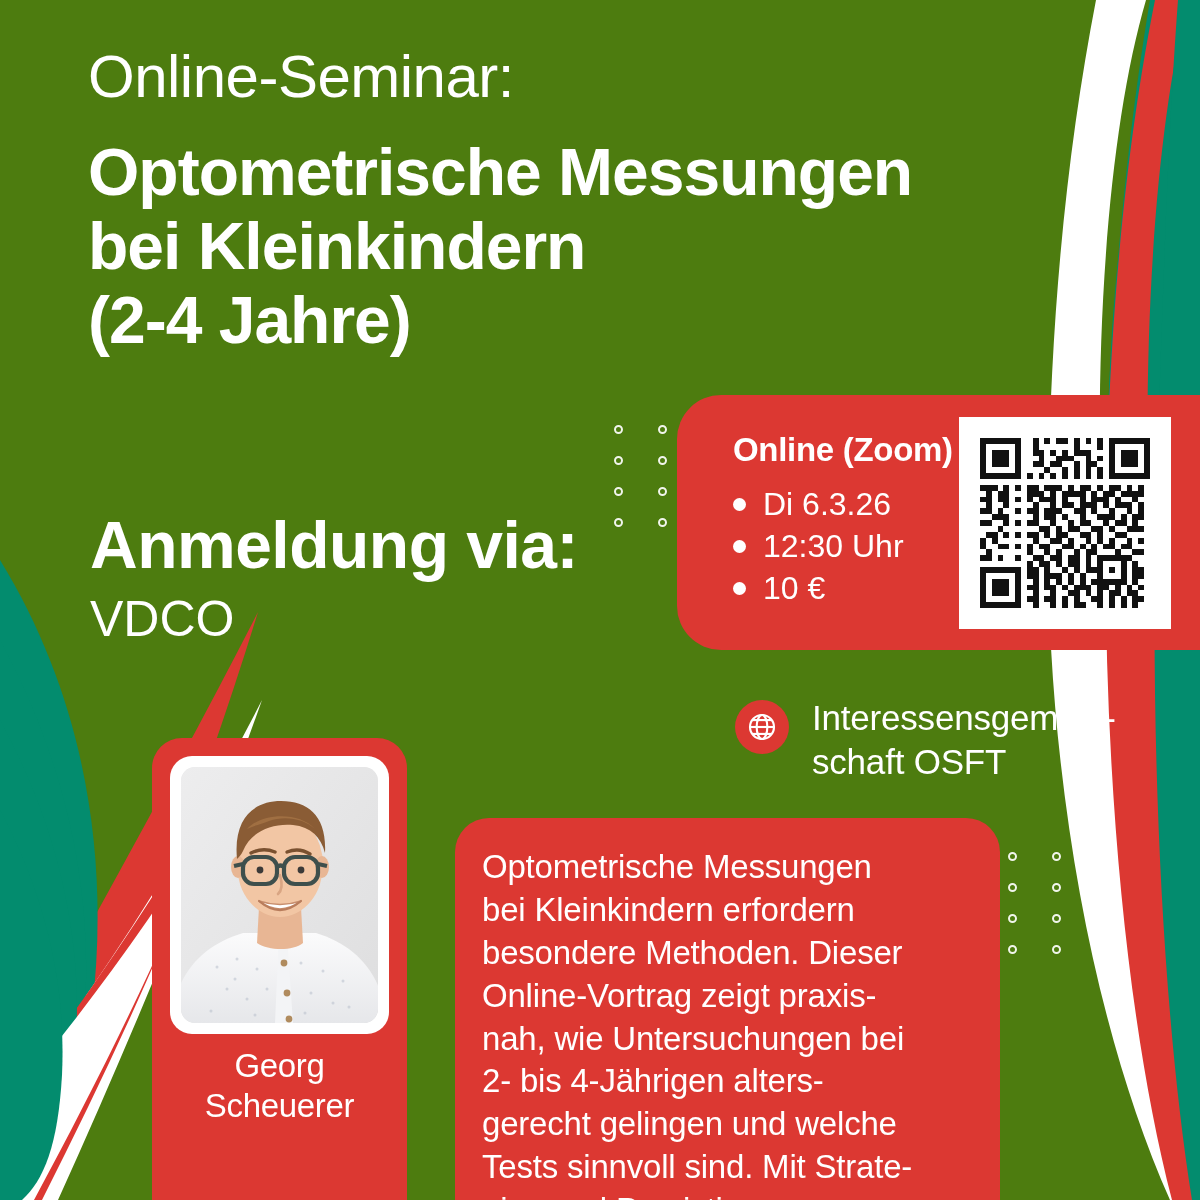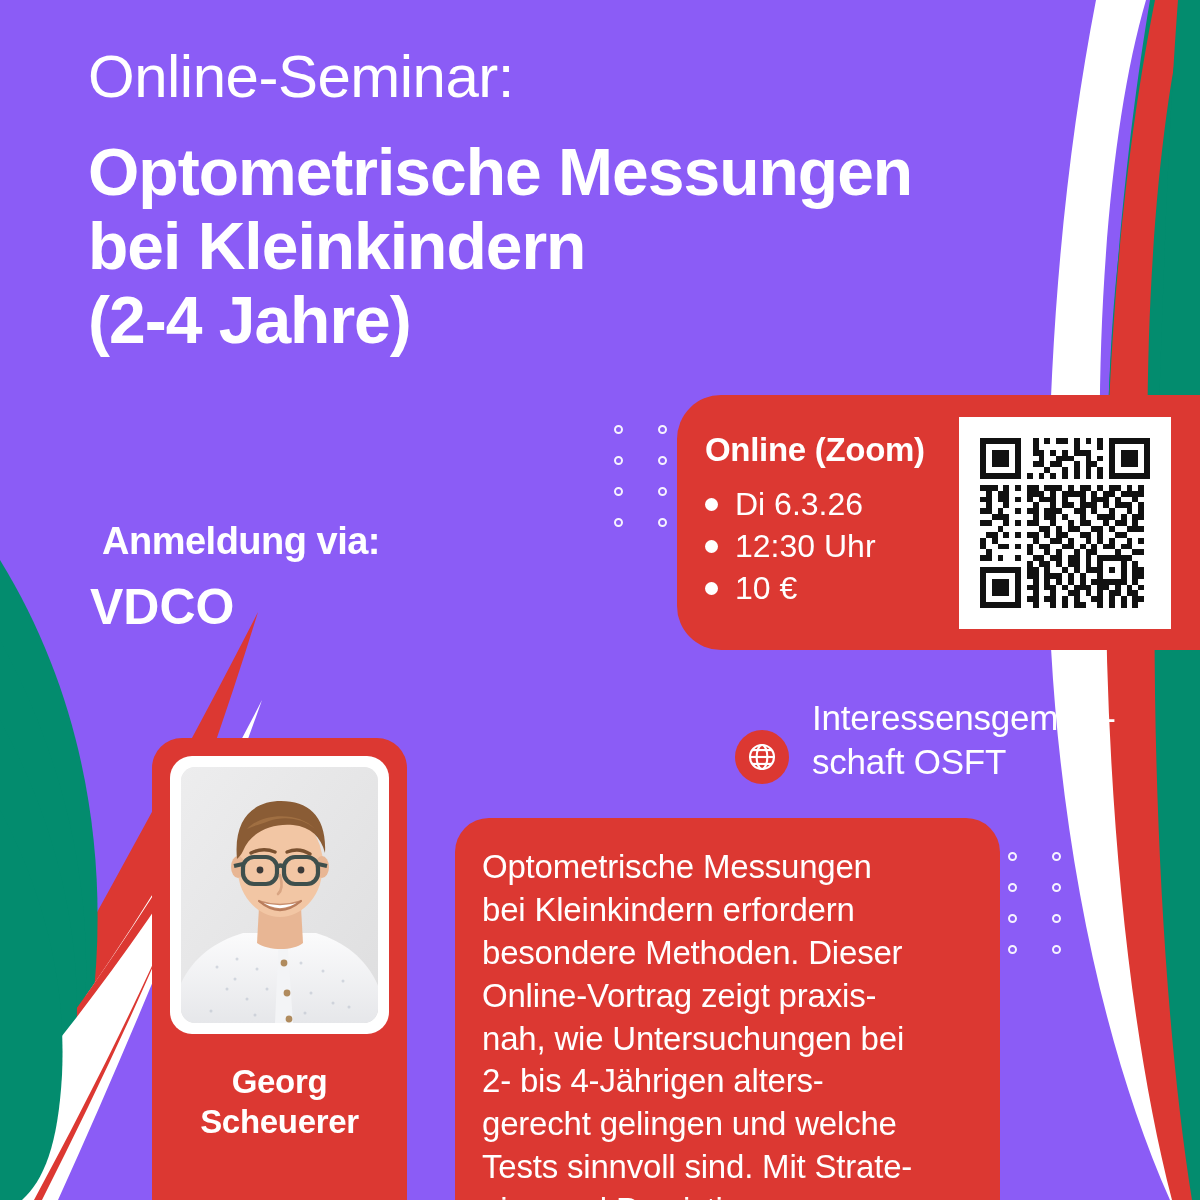--- a/index.html
+++ b/index.html
@@ -10,21 +10,21 @@
     width: 1200px;
     height: 1200px;
     overflow: hidden;
     font-family: "Liberation Sans", sans-serif;
     background: #038C6E;
   }
   #poster {
     position: relative;
     width: 1200px;
     height: 1200px;
-    background: #8b5cf6;
+    background: #4d7c0f;
     overflow: hidden;
   }
 
   
   .ribbons {
     position: absolute;
     inset: 0;
     width: 1200px;
     height: 1200px;
     pointer-events: none;
@@ -57,30 +57,30 @@
 
   
   .reg-block {
     position: absolute;
     left: 90px;
     top: 508px;
     width: 520px;
   }
   .reg-label {
     color: #ffffff;
-    font-size: 38px;
+    font-size: 66px;
     font-weight: 700;
     letter-spacing: -0.5px;
     line-height: 1.15;
-    margin: 12px;
+    margin: 0;
   }
   .reg-value {
     color: #ffffff;
     font-size: 50px;
-    font-weight: 700;
+    font-weight: 400;
     letter-spacing: 0px;
     line-height: 1.25;
     margin: 4px 0 0 0;
   }
 
   
   .dot-grid {
     position: absolute;
     display: grid;
     gap: 22px 35px;
@@ -108,21 +108,21 @@
   .info-card {
     position: absolute;
     left: 677px;
     top: 395px;
     width: 523px;
     height: 255px;
     background: #DC3832;
     border-top-left-radius: 44px;
     border-bottom-left-radius: 44px;
     box-sizing: border-box;
-    padding: 36px 0 0 28px;
+    padding: 36px 0 0 56px;
   }
   .info-title {
     color: #ffffff;
     font-size: 33px;
     font-weight: 700;
     letter-spacing: -0.3px;
     margin: 0 0 14px 0;
   }
   .info-list {
     list-style: none;
@@ -157,21 +157,21 @@
     justify-content: center;
   }
   .qr-wrap svg { display: block; }
 
   
   .org-row {
     position: absolute;
     left: 735px;
     top: 696px;
     display: flex;
-    align-items: flex-end;
+    align-items: flex-start;
     width: 450px;
   }
   .globe-badge {
     width: 54px;
     height: 54px;
     border-radius: 50%;
     background: #DC3832;
     flex: 0 0 auto;
     display: flex;
     align-items: center;
@@ -214,24 +214,24 @@
     height: 256px;
     border-radius: 14px;
     overflow: hidden;
     position: relative;
     background: #e9e9ea;
   }
   .photo svg { display: block; }
   .speaker-name {
     color: #ffffff;
     font-size: 33px;
-    font-weight: 700;
+    font-weight: 400;
     text-align: center;
     line-height: 1.2;
-    margin-top: 28px;
+    margin-top: 12px;
     white-space: pre-line;
     letter-spacing: -0.3px;
   }
 
   
   .desc-card {
     position: absolute;
     left: 455px;
     top: 818px;
     width: 545px;

